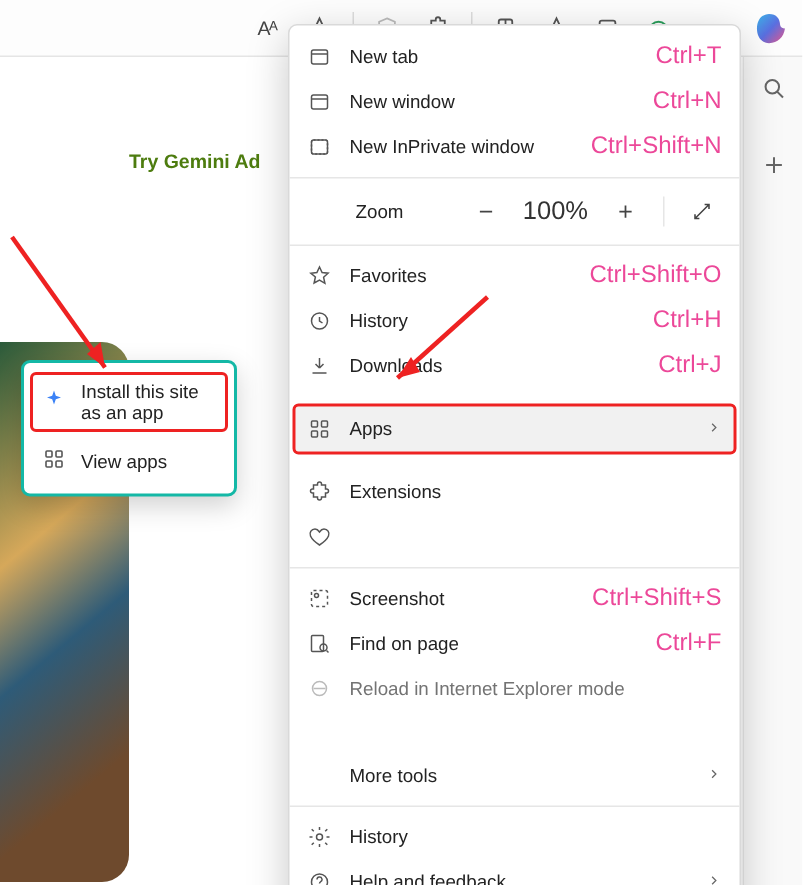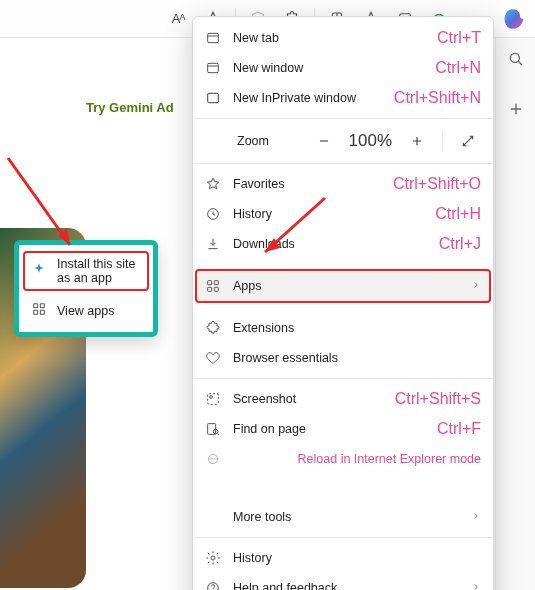--- a/index.html
+++ b/index.html
@@ -46,21 +46,21 @@
   }
   .photo {
     position: absolute; top: 190px; left: 0; width: 86px; height: 360px;
     border-radius: 0 18px 18px 0; overflow: hidden;
     background: linear-gradient(140deg,#2a5a3a 0%, #d6a85a 35%, #2e5b78 55%, #6e4a2d 80%);
   }
 
   
   .submenu {
     position: absolute; top: 240px; left: 14px; width: 144px;
-    background: #fff; border: 5px solid #14b8a6; border-radius: 6px;
+    background: #fff; border: 2px solid #14b8a6; border-radius: 6px;
     box-shadow: 0 6px 18px rgba(0,0,0,0.18);
     padding: 4px 0;
   }
   .sub-item {
     display: flex; align-items: center; gap: 10px;
     padding: 8px 12px; font-size: 12.5px; color: #222;
   }
   .sub-item.first { outline: 2px solid #ee2222; outline-offset: -2px; border-radius: 4px; margin: 2px 4px; padding: 6px 8px;}
   .sub-item svg { width: 16px; height: 16px; flex-shrink: 0; }
   .sparkle { color: #3b82f6; }
@@ -76,21 +76,21 @@
   .mi {
     display: flex; align-items: center;
     padding: 0 12px; height: 30px; gap: 12px;
     position: relative;
   }
   .mi .ic { width: 16px; height: 16px; flex-shrink: 0; display:flex;align-items:center;justify-content:center; color:#555;}
   .mi .ic svg { width: 16px; height: 16px; }
   .mi .lab { flex: 1; }
   .mi .sc { color: #ec4899; font-size: 16px; }
   .mi .chev { width: 10px; color:#666; }
-  .mi.disabled { color: #ec4899; text-align: right; }
+  .mi.disabled { color: #737373; }
   .mi.disabled .ic { color:#bbb; }
   .mi.apps {
     background: #f1f1f1;
     outline: 2px solid #ee2222; outline-offset: 0;
     margin: 12px 4px; border-radius: 2px; padding: 0 8px;
   }
   .mi.indent { padding-left: 40px; margin-top: 28px; }
   .sep { height: 1px; background: #e6e6e6; margin: 5px 0; }
 
   .zoomrow {
@@ -327,21 +327,20 @@
         </svg>
       </span>
     <span class="lab">Extensions</span>
   </div>
   <div class="mi">
     <span class="ic">
         <svg viewBox="0 0 24 24" fill="none" stroke="currentColor" stroke-width="1.5">
           <path d="M12 20s-7-4.5-9-9c-1.5-3.5 1-7 4.5-7 2 0 3.5 1.5 4.5 3 1-1.5 2.5-3 4.5-3 3.5 0 6 3.5 4.5 7-2 4.5-9 9-9 9z"></path>
         </svg>
       </span>
-    <span class="lab">Browser essentials</span>
   </div>
 
   <div class="sep"></div>
 
   <div class="mi">
     <span class="ic">
         <svg viewBox="0 0 24 24" fill="none" stroke="currentColor" stroke-width="1.5">
           <rect x="4" y="4" width="16" height="16" rx="2" stroke-dasharray="3 3"></rect>
           <circle cx="9" cy="9" r="2"></circle>
         </svg>

